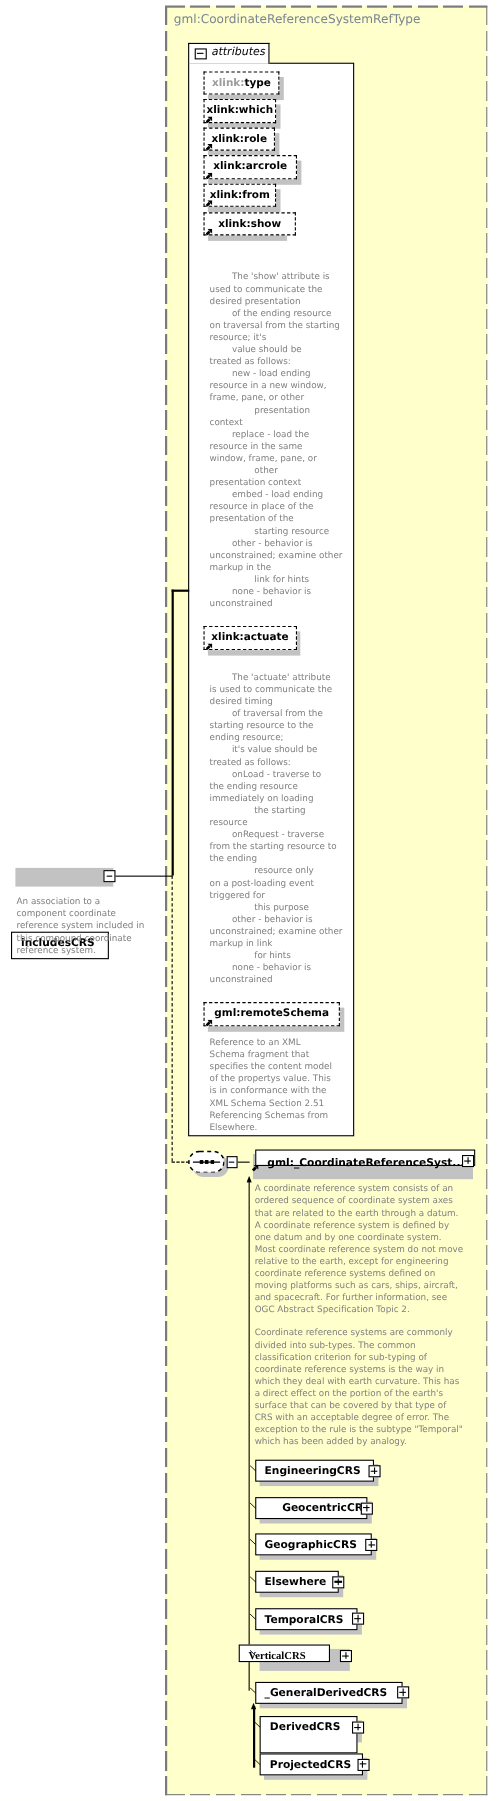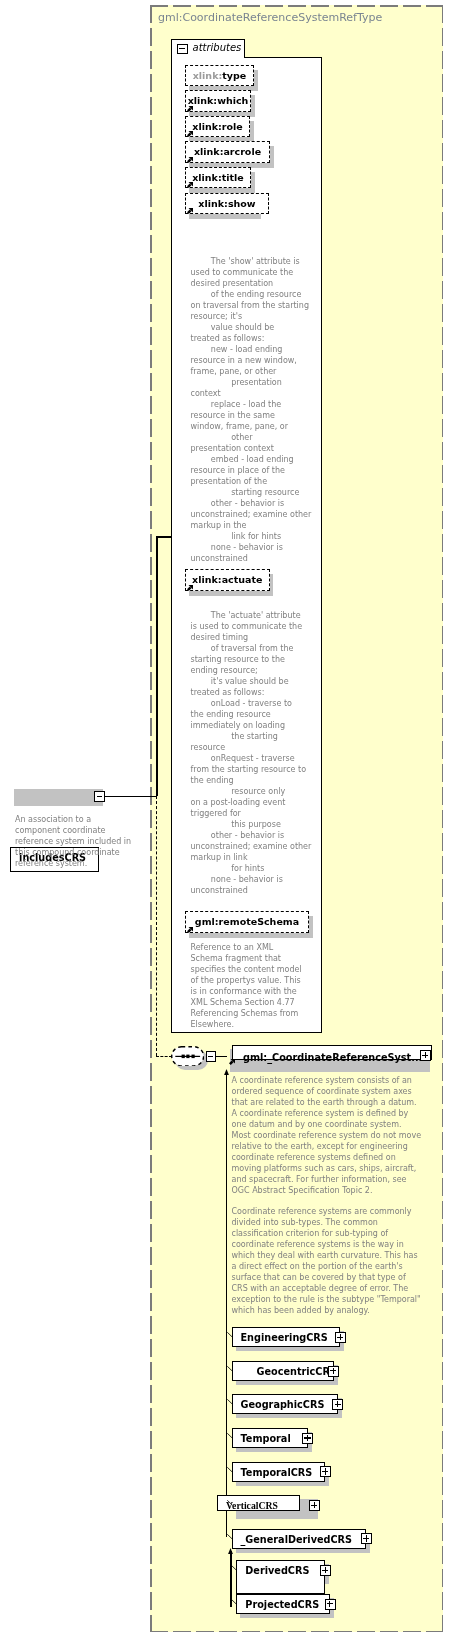--- a/index.html
+++ b/index.html
@@ -78,35 +78,35 @@
 <div class="shadow" style="left:188.5px;top:146.3px;width:85.0px;height:21.5px;"></div>
 <div class="attrbox" style="left:185.0px;top:141.3px;width:85.0px;padding-left:35px;">
     <span class="t"><span>xlink:</span><span>arcrole</span></span>
   </div>
 <svg style="position:absolute;left:187.0px;top:156.8px;" width="6" height="6" viewBox="0 0 12 12">
     <path d="M0 8.5 L3.5 12 L9 6.5 L5.5 3 Z" fill="#000"></path>
     <path d="M12 0 L12 9 L3 0 Z" fill="#000"></path>
   </svg>
 <div class="shadow" style="left:188.5px;top:171.9px;width:66.0px;height:21.5px;"></div>
 <div class="attrbox" style="left:185.0px;top:166.9px;width:66.0px;">
-    <span class="t"><span>xlink:</span><span>title</span></span>
+    <span class="t"><span>xlink:</span><span>from</span></span>
   </div>
 <svg style="position:absolute;left:187.0px;top:182.4px;" width="6" height="6" viewBox="0 0 12 12">
     <path d="M0 8.5 L3.5 12 L9 6.5 L5.5 3 Z" fill="#000"></path>
     <path d="M12 0 L12 9 L3 0 Z" fill="#000"></path>
   </svg>
 <div class="shadow" style="left:188.5px;top:197.5px;width:72.0px;height:21.5px;"></div>
 <div class="attrbox" style="left:185.0px;top:192.5px;width:84px;">
     <span class="t"><span>xlink:</span><span>show</span></span>
   </div>
 <svg style="position:absolute;left:187.0px;top:208.0px;" width="6" height="6" viewBox="0 0 12 12">
     <path d="M0 8.5 L3.5 12 L9 6.5 L5.5 3 Z" fill="#000"></path>
     <path d="M12 0 L12 9 L3 0 Z" fill="#000"></path>
   </svg>
-<div class="doc" style="left:190.5px;top:245.5px;margin-top:10px;">        The 'show' attribute is
+<div class="doc" style="left:190.5px;top:245.5px;">        The 'show' attribute is
 used to communicate the
 desired presentation
         of the ending resource
 on traversal from the starting
 resource; it's
         value should be
 treated as follows:
         new - load ending
 resource in a new window,
 frame, pane, or other
@@ -167,21 +167,21 @@
   </div>
 <svg style="position:absolute;left:187.0px;top:926.5px;" width="6" height="6" viewBox="0 0 12 12">
     <path d="M0 8.5 L3.5 12 L9 6.5 L5.5 3 Z" fill="#000"></path>
     <path d="M12 0 L12 9 L3 0 Z" fill="#000"></path>
   </svg>
 <div class="doc" style="left:190.5px;top:941.7px;">Reference to an XML
 Schema fragment that
 specifies the content model
 of the propertys value. This
 is in conformance with the
-XML Schema Section 4.77
+XML Schema Section 2.51
 Referencing Schemas from
 Elsewhere.</div>
 <div class="hline" style="left:156.0px;top:536px;width:16.0px;height:1.5px;"></div>
 <div class="vline" style="left:156.0px;top:536px;width:1.5px;height:260px;"></div>
 <div class="vdash" style="left:156.0px;top:796px;height:260px;border-left-width:1.5px;"></div>
 <div class="hdash" style="left:156.0px;top:1055.5px;width:16px;border-top-width:1.4px;"></div>
 <div class="shadow" style="left:14.1px;top:788.8px;width:89.3px;height:17.6px;"></div>
 <div class="elbox" style="left:10.1px;top:811px;width:89.3px;height:25px;margin-top:36px;">
     <span class="t" style="top:2.5px;left:8px;">includesCRS</span>
   </div>
@@ -252,21 +252,21 @@
   </div>
 <span class="plusbox" style="left:332.4px;top:1399.1px;">
     <i></i>
     <u></u>
   </span>
 <svg style="position:absolute;left:226.5px;top:1399.4px;" width="6" height="6" viewBox="0 0 12 12">
     <path d="M0.5 0.5 L11 10.5" stroke="#000" stroke-width="1.6" fill="none"></path>
   </svg>
 <div class="shadow" style="left:235.5px;top:1431.9px;width:76.3px;height:20px;"></div>
 <div class="elbox" style="left:231.5px;top:1427.9px;width:76.3px;height:20px;">
-    <span class="t" style="top:3px;left:8px;">Temporal</span>
+    <span class="t" style="top:3px;left:8px;">Elsewhere</span>
   </div>
 <span class="plusbox" style="left:302.3px;top:1432.6px;">
     <i></i>
     <u></u>
   </span>
 <svg style="position:absolute;left:226.5px;top:1432.9px;" width="6" height="6" viewBox="0 0 12 12">
     <path d="M0.5 0.5 L11 10.5" stroke="#000" stroke-width="1.6" fill="none"></path>
   </svg>
 <div class="shadow" style="left:235.5px;top:1465.5px;width:93.8px;height:20px;"></div>
 <div class="elbox" style="left:231.5px;top:1461.5px;width:93.8px;height:20px;">

